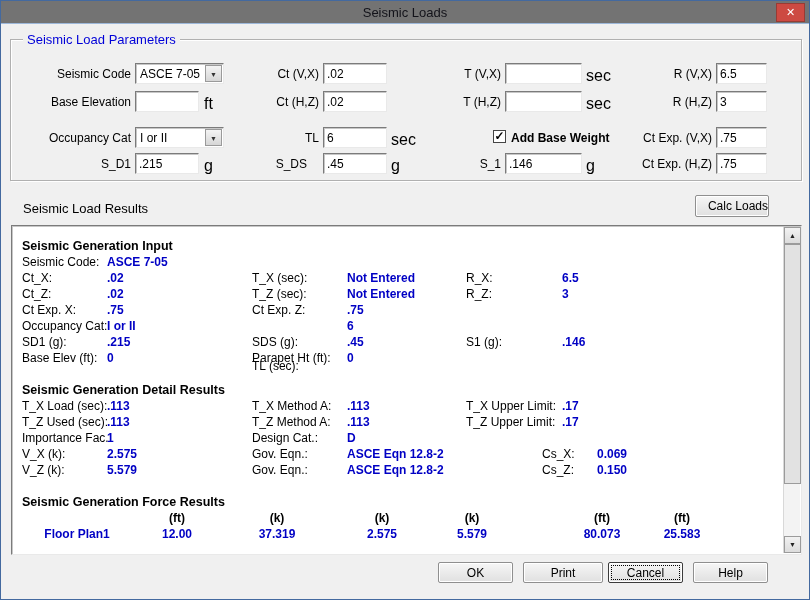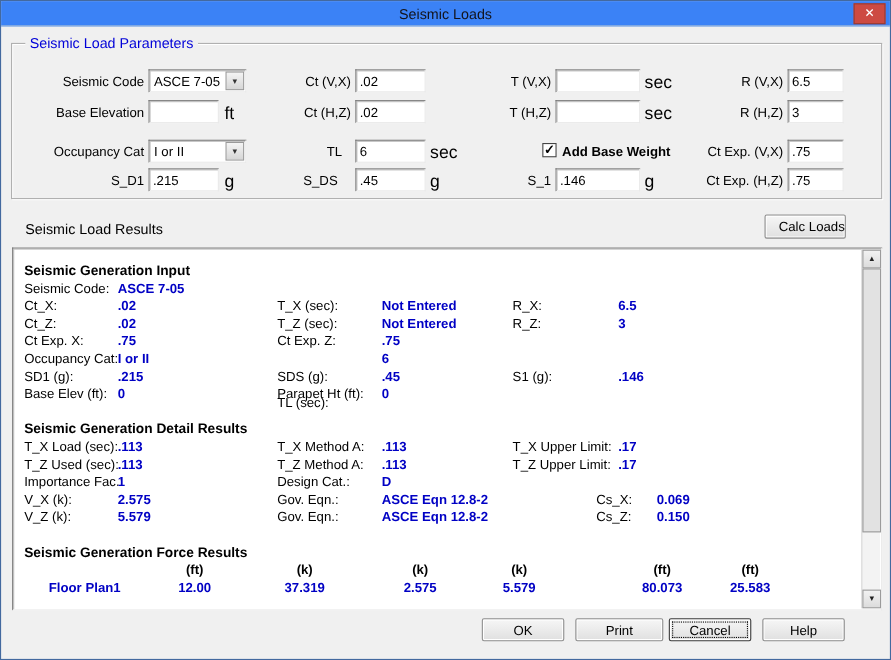--- a/index.html
+++ b/index.html
@@ -1,19 +1,19 @@
 <!DOCTYPE html>
 <html><head>
 <meta charset="utf-8">
 <style>
   * { margin:0; padding:0; box-sizing:border-box; }
   html,body { width:810px; height:600px; }
   body { font-family:"Liberation Sans", sans-serif; background:#fff; }
   .window { position:relative; width:810px; height:600px; background:#f0f0f0; border:1px solid #43699f; overflow:hidden; }
-  .titlebar { position:absolute; left:0; top:0; width:100%; height:23px; background:#3b82f6; border-bottom:1px solid #9db8da; }
+  .titlebar { position:absolute; left:0; top:0; width:100%; height:23px; background:#737373; border-bottom:1px solid #9db8da; }
   .title { position:absolute; left:0; top:4px; width:100%; text-align:center; font-size:13px; color:#13131a; }
   .close-btn { position:absolute; right:4px; top:2px; width:29px; height:19px; background:#cd4a42; border:1px solid #973b34; color:#fff; font-size:11px; line-height:17px; text-align:center; cursor:default; }
   .groupbox { position:absolute; left:9px; top:38px; width:792px; height:142px; border:1px solid #b0b0b0; box-shadow:1px 1px 0 #ffffff, inset 1px 1px 0 #ffffff; }
   .grouplabel { position:absolute; left:12px; top:-8px; background:#f0f0f0; padding:0 4px; font-size:13px; color:#0000d8; }
   .plabel { position:absolute; font-size:12px; color:#000; text-align:right; white-space:nowrap; }
   .punit { position:absolute; font-size:16px; color:#000; white-space:nowrap; }
   .tbox { position:absolute; height:21px; background:#fff; border:1px solid; border-color:#7b7b7b #e9e9e9 #e9e9e9 #7b7b7b; box-shadow:inset 1px 1px 0 rgba(0,0,0,0.22); font-family:"Liberation Sans",sans-serif; font-size:12px; color:#000; padding:0 3px; outline:none; }
   .combo { position:absolute; height:21px; background:#fff; border:1px solid; border-color:#7b7b7b #e9e9e9 #e9e9e9 #7b7b7b; box-shadow:inset 1px 1px 0 rgba(0,0,0,0.22); }
   .combo-text { position:absolute; left:4px; top:3px; font-size:12px; color:#000; white-space:nowrap; }
   .combo-arrow { position:absolute; right:1px; top:1px; bottom:1px; width:17px; background:linear-gradient(#f4f4f4,#d6d6d6); border:1px solid #9a9a9a; font-size:7px; color:#333; text-align:center; line-height:17px; }
@@ -76,21 +76,21 @@
   <input class="tbox" style="left: 504px; top: 90px; width: 77px;" value="">
   <span class="punit" style="left:585px; top:94px;">sec</span>
   <span class="plabel" style="left:615px; top:94px; width:96px;">R (H,Z)</span>
   <input class="tbox" style="left: 715px; top: 90px; width: 51px;" value="3">
 
   <span class="plabel" style="left:30px; top:130px; width:100px;">Occupancy Cat</span>
   <div class="combo" style="left:134px; top:126px; width:89px;">
     <span class="combo-text">I or II</span>
     <span class="combo-arrow">▼</span>
   </div>
-  <span class="plabel" style="left:222px; top:130px; width:88px;">TL</span>
+  <span class="plabel" style="left:230px; top:130px; width:88px;">TL</span>
   <input class="tbox" style="left: 322px; top: 126px; width: 64px;" value="6">
   <span class="punit" style="left:390px; top:130px;">sec</span>
   <span class="checkbox" style="left:492px; top:129px;">
     <span>✓</span>
   </span>
   <span class="cblabel" style="left:510px; top:130px;">Add Base Weight</span>
   <span class="plabel" style="left:615px; top:130px; width:96px;">Ct Exp. (V,X)</span>
   <input class="tbox" style="left: 715px; top: 126px; width: 51px;" value=".75">
 
   <span class="plabel" style="left:30px; top:156px; width:100px;">S_D1</span>

